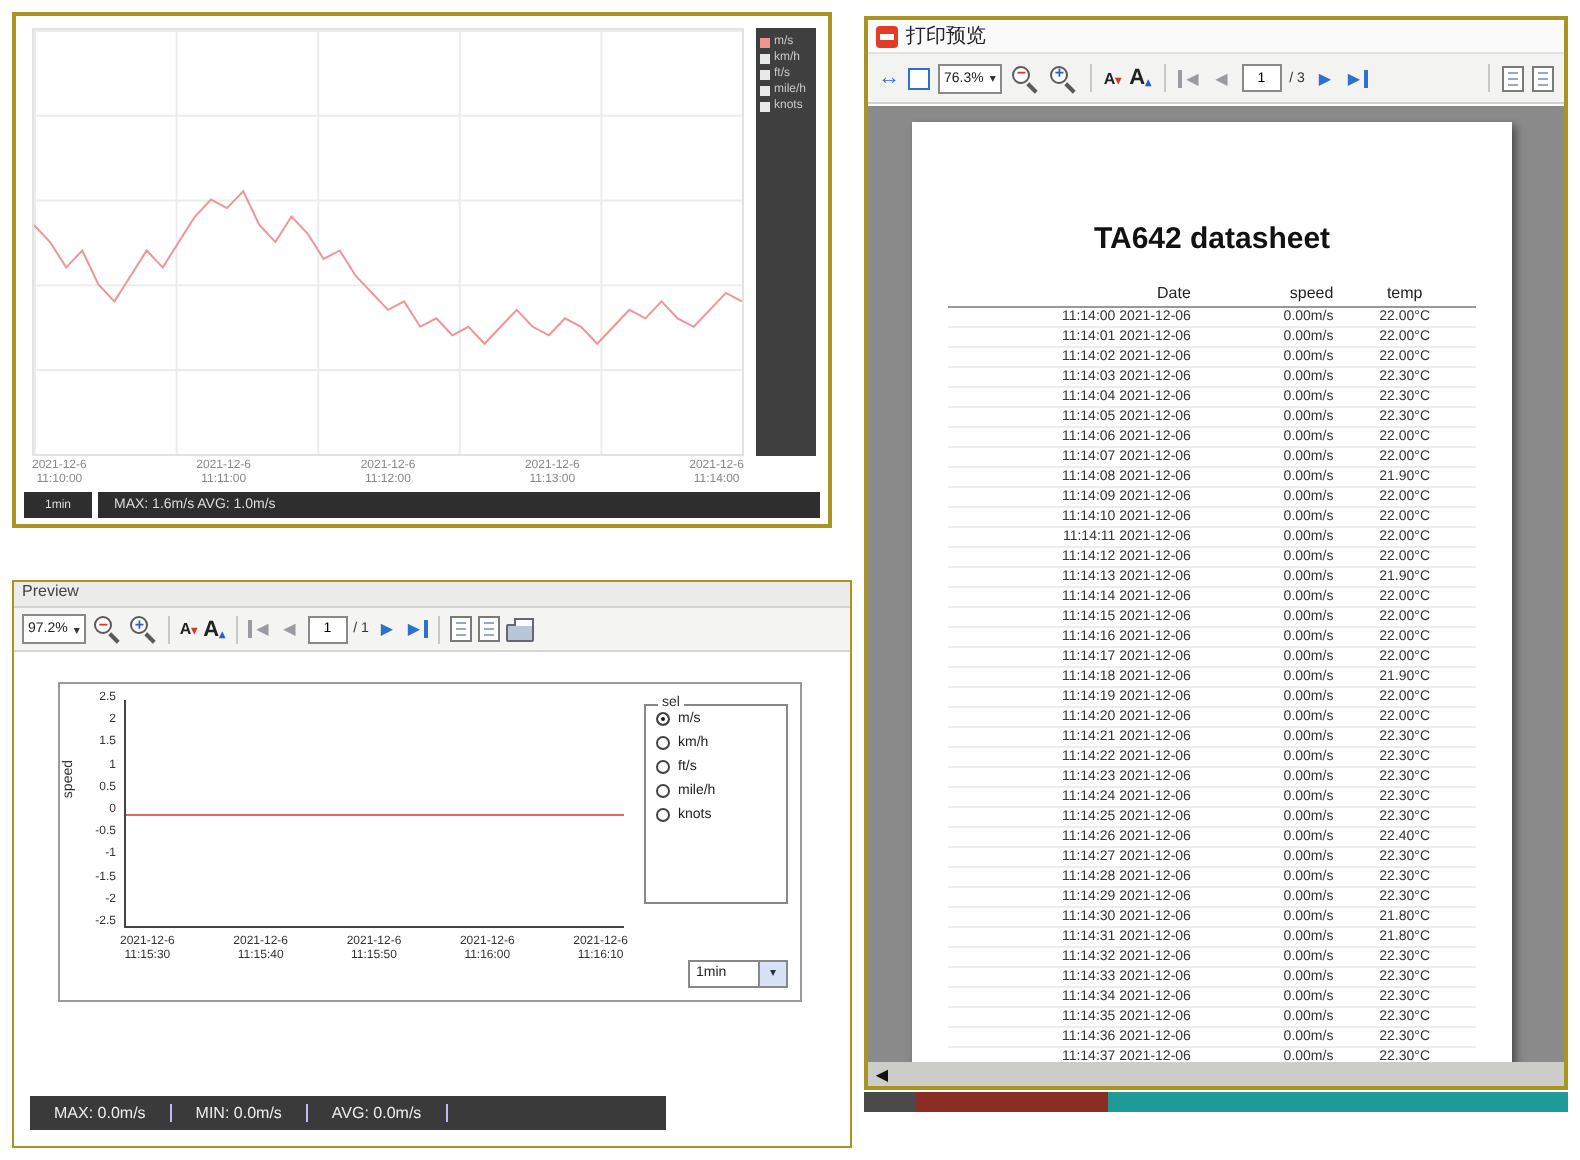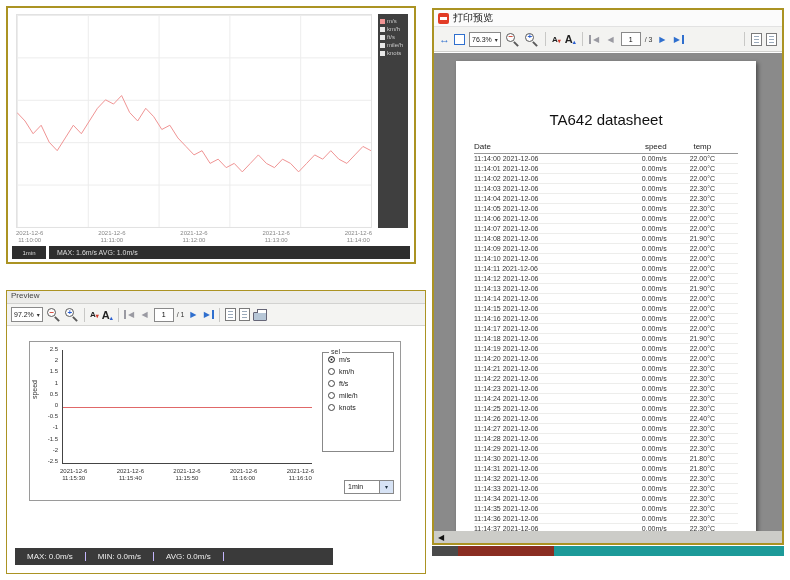--- a/index.html
+++ b/index.html
@@ -72,24 +72,24 @@
   #pp-panel{position:absolute;left:432px;top:8px;width:352px;height:537px;border:2px solid #ab9323;background:#fff}
   .pp-titlebar{height:17px;display:flex;align-items:center;gap:4px;padding-left:4px;background:#fbfbfb;border-bottom:1px solid #e2e2e2}
   .pp-appicon{width:11px;height:11px;background:#e23c26;border-radius:2px;position:relative;flex:0 0 auto}
   .pp-appicon::after{content:"";position:absolute;left:2px;top:4px;width:7px;height:3px;background:#fff}
   .pp-title{font-size:10px;color:#222}
   .pp-toolbar{height:25px;background:#f3f3f1;border-bottom:1px solid #d0d0cd;display:flex;align-items:center;gap:4px;padding:0 5px}
   .fitw{font-size:11px;font-weight:bold;color:#2f6fce;cursor:pointer}
   .fitp{width:11px;height:11px;border:1.5px solid #2f6fce;background:#fff;cursor:pointer}
   .pp-docarea{position:absolute;top:43px;left:0;right:0;bottom:12px;background:#8a8a8a;overflow:hidden}
   .pp-page{position:absolute;left:22px;top:8px;width:300px;height:620px;background:#fff;box-shadow:2px 2px 4px rgba(0,0,0,.45)}
-  .pp-doc-title{margin-top:50px;text-align:center;font-weight:normal;font-size:15px;color:#111}
+  .pp-doc-title{margin-top:50px;text-align:center;font-weight:bold;font-size:15px;color:#111}
   .pp-table{margin:14px 18px 0 18px}
   .pp-thead{display:flex;font-size:8px;color:#222;border-bottom:1px solid #999;padding-bottom:2px}
-  .c-date{width:46%;text-align:left}
+  .c-date{width:46%;text-align:right}
   .c-speed{width:27%;text-align:right}
   .c-temp{width:27%;text-align:center}
   .pp-row{display:flex;font-size:7px;line-height:8px;color:#333;border-bottom:1px solid #ededeb;padding:0.5px 0}
   .pp-scroll{position:absolute;left:0;right:0;bottom:0;height:12px;background:#ccccc8;display:flex;align-items:center}
   .pp-scroll-left{width:14px;font-size:8px;color:#111;text-align:center;cursor:pointer}
 
   
   #bottom-strip{position:absolute;left:432px;top:546px;width:352px;height:10px;display:flex}
   .bs1{width:26px;background:#4a4a4a}
   .bs2{width:96px;background:#8a2d22}

